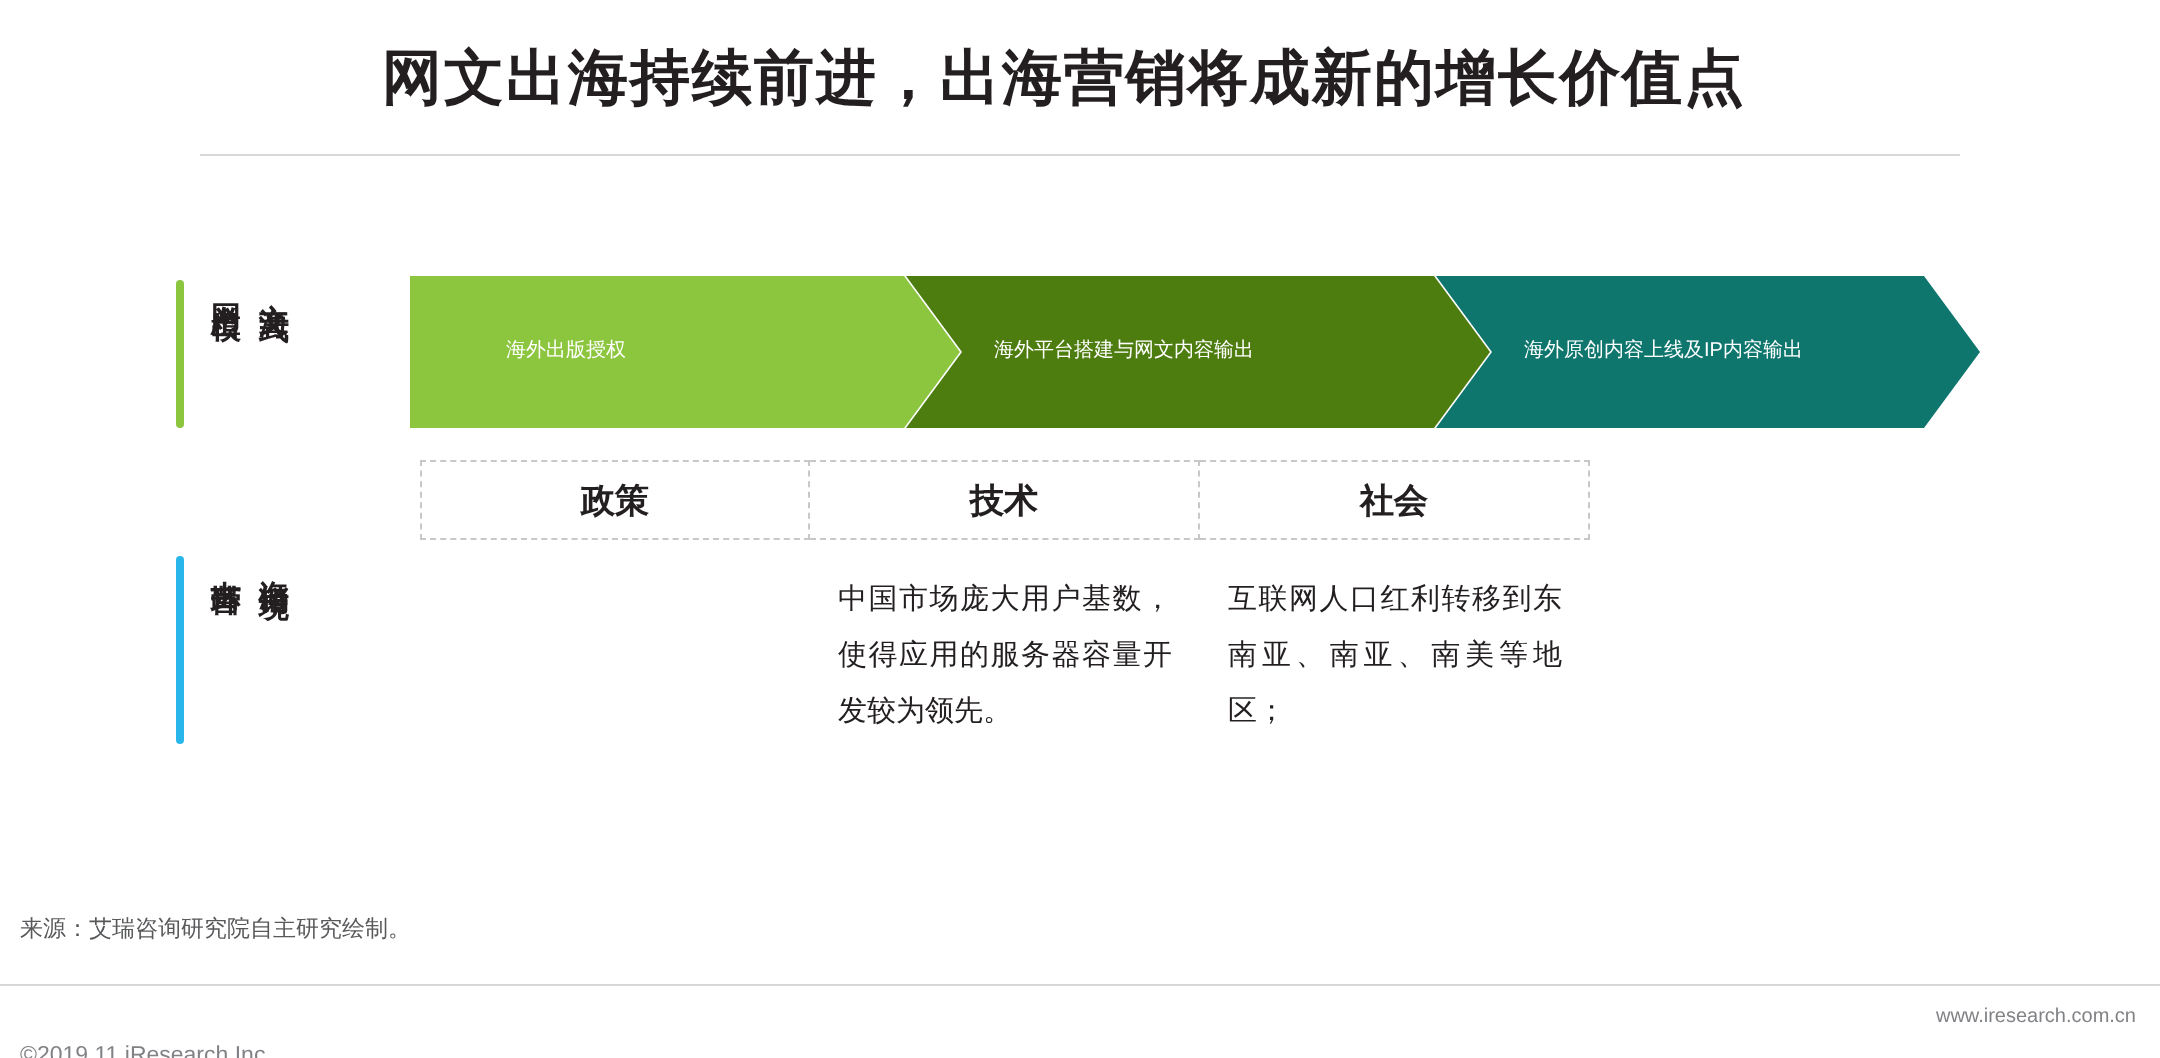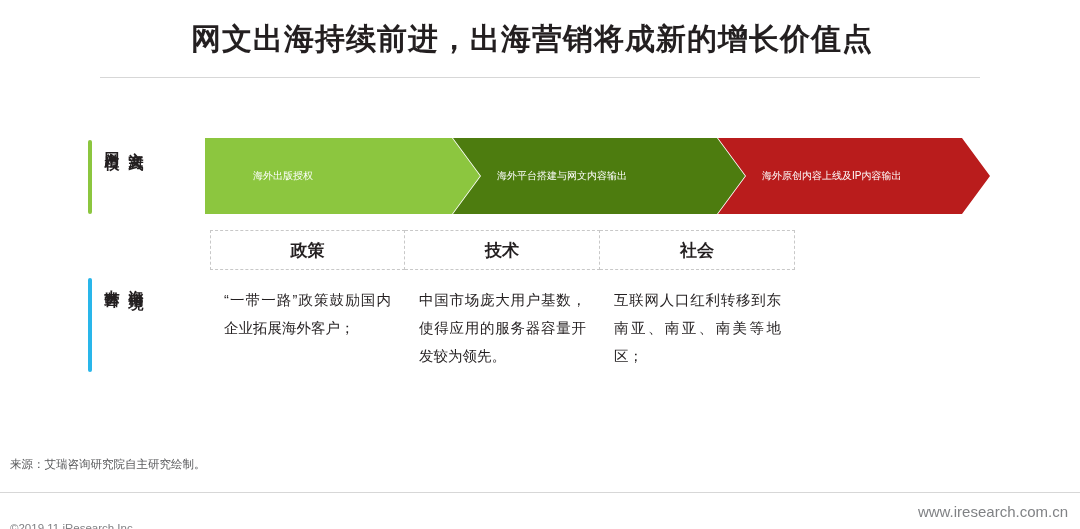--- a/index.html
+++ b/index.html
@@ -111,21 +111,21 @@
   .chev-1 span { padding-left: 48px; }
   .chev-2 {
     left: 248px;
     width: 292px;
     background: #4d7c0f;
     clip-path: polygon(0 0, calc(100% - 28px) 0, 100% 50%, calc(100% - 28px) 100%, 0 100%, 28px 50%);
   }
   .chev-3 {
     left: 513px;
     width: 272px;
-    background: #b91c1c;
+    background: #0f766e;
     clip-path: polygon(0 0, calc(100% - 28px) 0, 100% 50%, calc(100% - 28px) 100%, 0 100%, 28px 50%);
   }
 
   
   .cols {
     position: absolute;
     left: 210px;
     top: 230px;
     width: 780px;
     display: flex;
@@ -177,21 +177,21 @@
     left: 10px;
     top: 522px;
     font-size: 11.5px;
     color: #808285;
     text-decoration: underline;
   }
   .foot-right {
     position: absolute;
     right: 12px;
     top: 503px;
-    font-size: 15px;
+    font-size: 10px;
     color: #808285;
   }
 </style>
 </head>
 <body>
 
 <div class="title-bar">
   <div class="title-text">网文出海持续前进，出海营销将成新的增长价值点</div>
 </div>
 <div class="title-rule"></div>
@@ -220,21 +220,20 @@
     <span>海外平台搭建与网文内容输出</span>
   </div>
   <div class="chev chev-3">
     <span>海外原创内容上线及IP内容输出</span>
   </div>
 </div>
 
 <div class="cols">
   <div class="col">
     <div class="col-head">政策</div>
-    <div class="col-body">“一带一路”政策鼓励国内企业拓展海外客户；</div>
   </div>
   <div class="col">
     <div class="col-head">技术</div>
     <div class="col-body">中国市场庞大用户基数，使得应用的服务器容量开发较为领先。</div>
   </div>
   <div class="col">
     <div class="col-head">社会</div>
     <div class="col-body">互联网人口红利转移到东南亚、南亚、南美等地区；</div>
   </div>
 </div>

